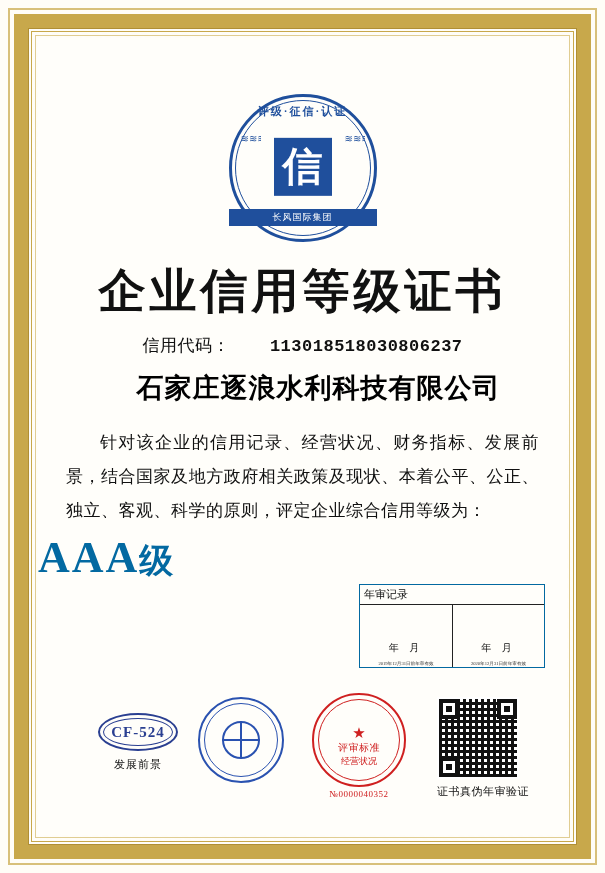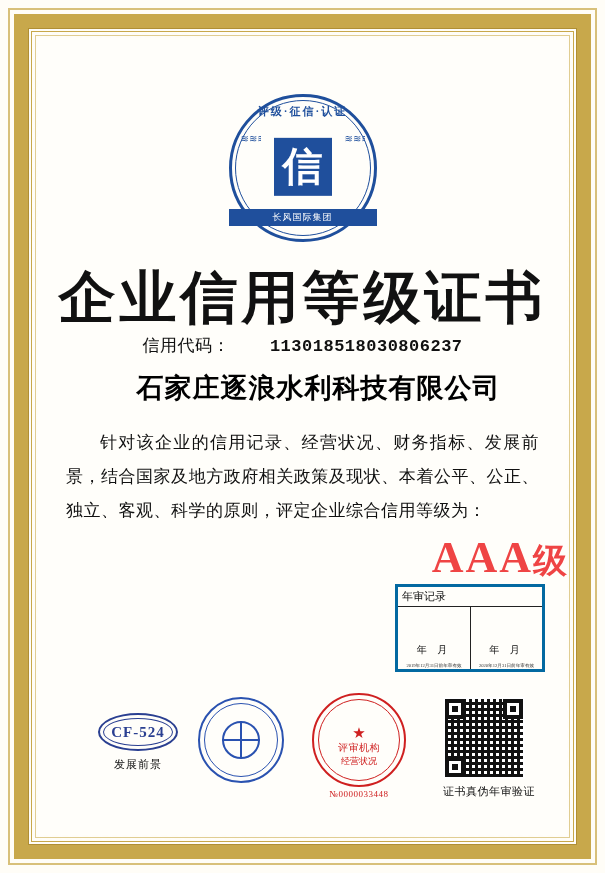--- a/index.html
+++ b/index.html
@@ -156,21 +156,21 @@
   .emblem .wheat-l { left: 12px; text-align: right; }
   .emblem .wheat-r { right: 12px; text-align: left; }
 
   
   .main-title {
     position: absolute;
     top: 222px;
     left: 0;
     width: 100%;
     text-align: center;
-    font-size: 57px;
+    font-size: 47px;
     letter-spacing: 4px;
     font-weight: bold;
     color: #111111;
     font-family: "Liberation Serif", "DejaVu Serif", serif;
   }
   .code-line {
     position: absolute;
     top: 296px;
     left: 0;
     width: 100%;
@@ -209,22 +209,22 @@
     text-indent: 2em;
     letter-spacing: 0.5px;
   }
 
   
   .grade {
     position: absolute;
     top: 494px;
     left: 0;
     width: 100%;
-    text-align: right;
-    color: #ef4444;
+    text-align: left;
+    color: #0369a1;
     font-size: 44px;
     font-weight: bold;
     letter-spacing: 2px;
   }
   .grade .lv {
     font-size: 34px;
     letter-spacing: 0;
   }
 
   
@@ -236,22 +236,22 @@
     line-height: 29px;
     color: #111111;
   }
   .details div { white-space: nowrap; }
 
   
   .review-box {
     position: absolute;
     right: 22px;
     top: 546px;
-    width: 150px;
-    border: 3px solid #0369a1;
+    width: 186px;
+    border: 1px solid #0369a1;
     box-sizing: border-box;
   }
   .review-title {
     font-size: 11px;
     padding: 2px 4px;
     border-bottom: 1px solid #222;
     color: #111;
   }
   .review-cells {
     display: flex;
@@ -419,21 +419,21 @@
     top: 96px;
     font-size: 9px;
     color: #cf2020;
     letter-spacing: 0.5px;
     white-space: nowrap;
   }
 
   
   .qr-block {
     position: absolute;
-    right: 20px;
+    right: 26px;
     top: 4px;
     text-align: left;
   }
   .qr {
     width: 78px; height: 78px;
     background-color: #ffffff;
     background-image:
       repeating-linear-gradient(90deg, #111 0 3px, transparent 3px 6px),
       repeating-linear-gradient(0deg, #111 0 3px, transparent 3px 6px);
     background-size: 6px 6px, 6px 6px;
@@ -529,24 +529,24 @@
       <div class="seal seal-blue">
         <div class="circ">
           <div class="globe"></div>
           <div class="ring-text" style="opacity:0">中国全国企业信用系统诚信协会</div>
         </div>
       </div>
 
       <div class="seal seal-red">
         <div class="circ">
           <div class="star">★</div>
-          <div class="inner-label">评审机构</div>
+          <div class="inner-label">评审标准</div>
           <div class="inner-label2">经营状况</div>
         </div>
-        <div class="serial">№0000033448</div>
+        <div class="serial">№0000040352</div>
       </div>
 
       <div class="qr-block">
         <div class="qr">
           <span class="finder f1"></span>
           <span class="finder f2"></span>
           <span class="finder f3"></span>
         </div>
         <div class="qr-caption">证书真伪年审验证</div>
       </div>

